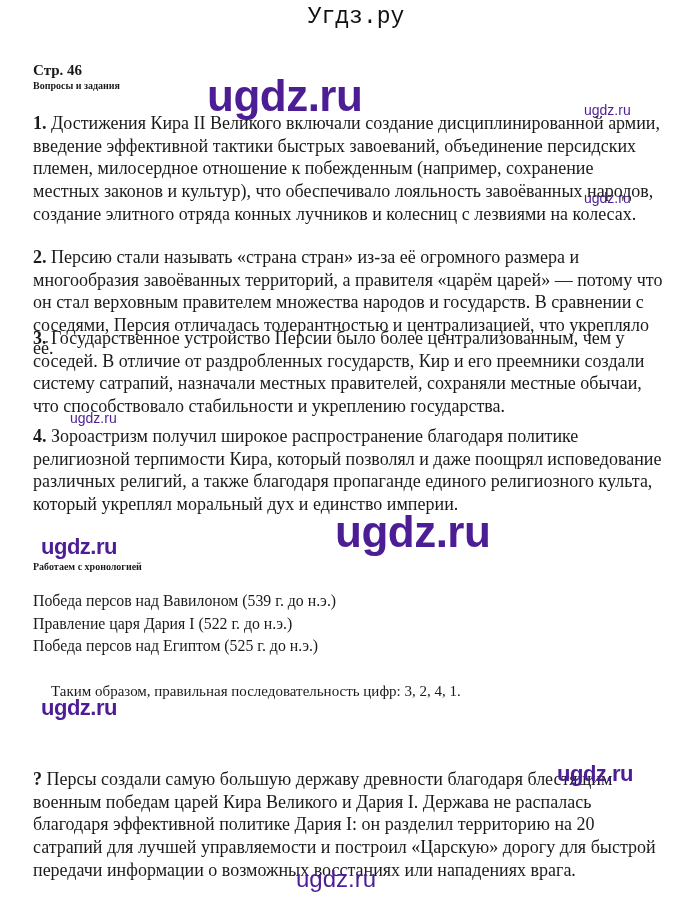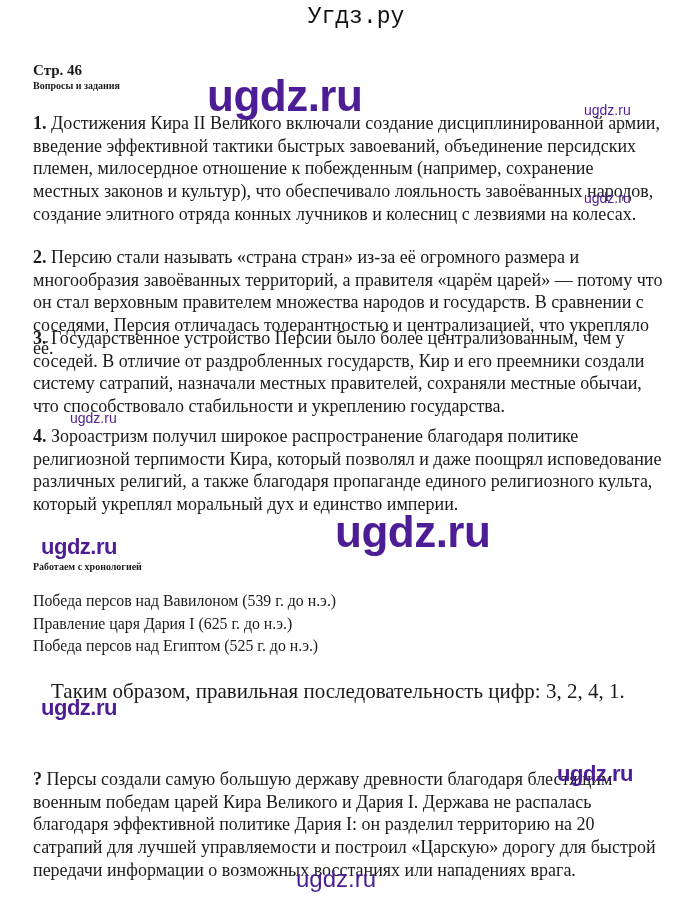--- a/index.html
+++ b/index.html
@@ -58,21 +58,21 @@
       font-size: 15.8px;
       line-height: 22.7px;
       margin: 0;
       padding: 0;
       list-style: none;
     }
     .conclusion {
       position: absolute;
       left: 51px;
       top: 680px;
-      font-size: 21px;
+      font-size: 15px;
       line-height: 22.7px;
     }
     .wm {
       position: absolute;
       font-family: "Liberation Sans", "DejaVu Sans", sans-serif;
       font-weight: bold;
       color: #4c1d95;
       letter-spacing: -0.5px;
       white-space: nowrap;
     }
@@ -103,21 +103,21 @@
 </p>
 
 <p class="para" style="top:425px;">
   <span class="num">4.</span><span> Зороастризм получил широкое распространение благодаря политике религиозной терпимости Кира, который позволял и даже поощрял исповедование различных религий, а также благодаря пропаганде единого религиозного культа, который укреплял моральный дух и единство империи.</span>
 </p>
 
 <div class="section-heading" style="top:561px;text-align:right;">Работаем с хронологией</div>
 
 <ul class="timeline">
   <li>Победа персов над Вавилоном (539 г. до н.э.)</li>
-  <li>Правление царя Дария I (625 г. до н.э.)</li>
+  <li>Правление царя Дария I (522 г. до н.э.)</li>
   <li>Победа персов над Египтом (525 г. до н.э.)</li>
 </ul>
 
 <div class="conclusion">Таким образом, правильная последовательность цифр: 3, 2, 4, 1.</div>
 
 <p class="para" style="top:768px;">
   <span class="num">?</span><span> Персы создали самую большую державу древности благодаря блестящим военным победам царей Кира Великого и Дария I. Держава не распалась благодаря эффективной политике Дария I: он разделил территорию на 20 сатрапий для лучшей управляемости и построил «Царскую» дорогу для быстрой передачи информации о возможных восстаниях или нападениях врага.</span>
 </p>
 
 <div class="wm wm-xl" style="left:207px; top:74px;">ugdz.ru</div>

